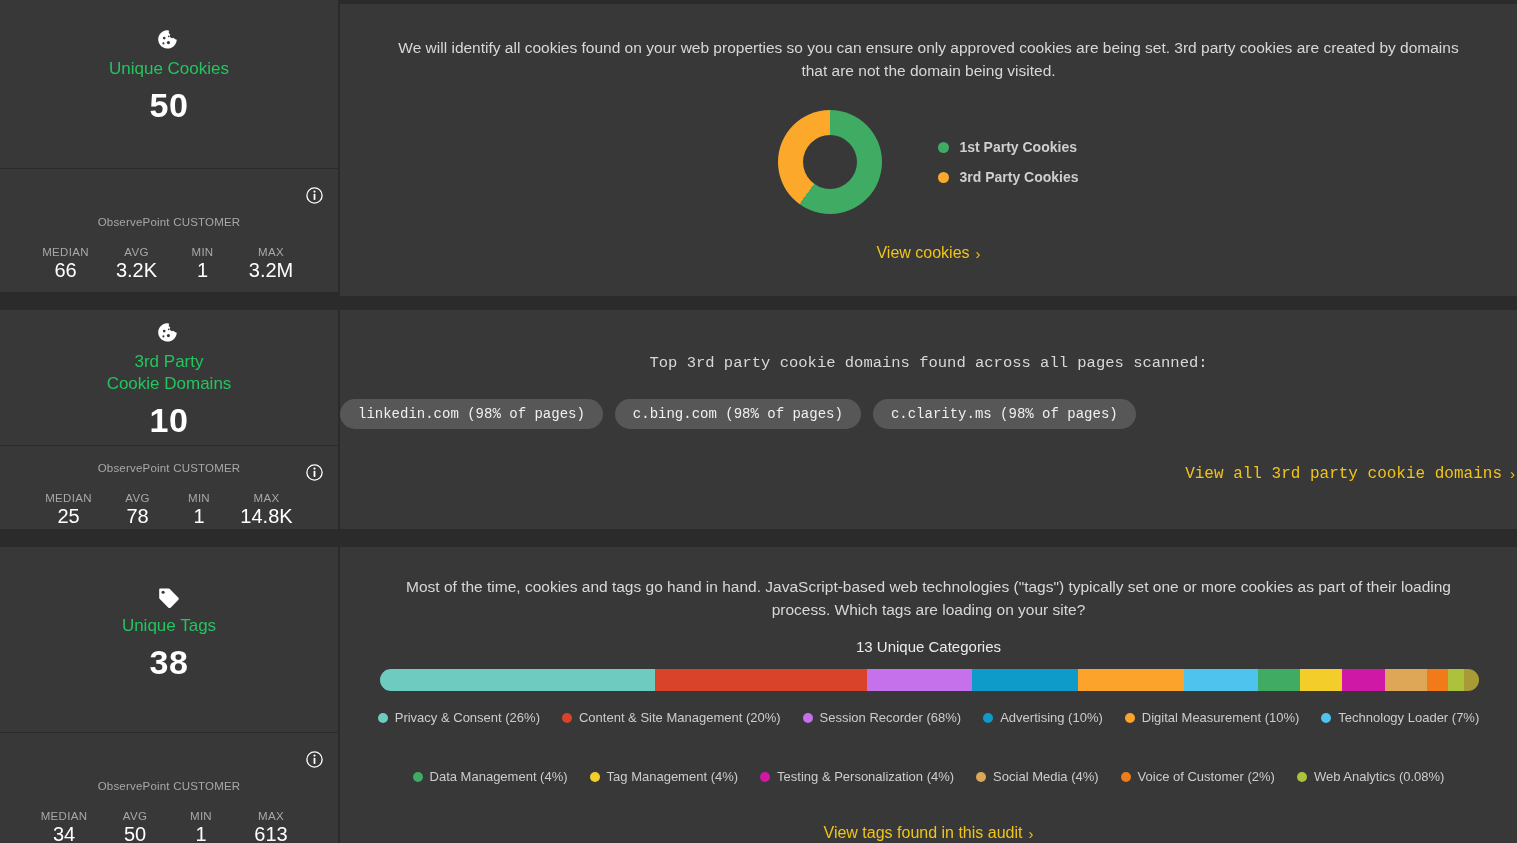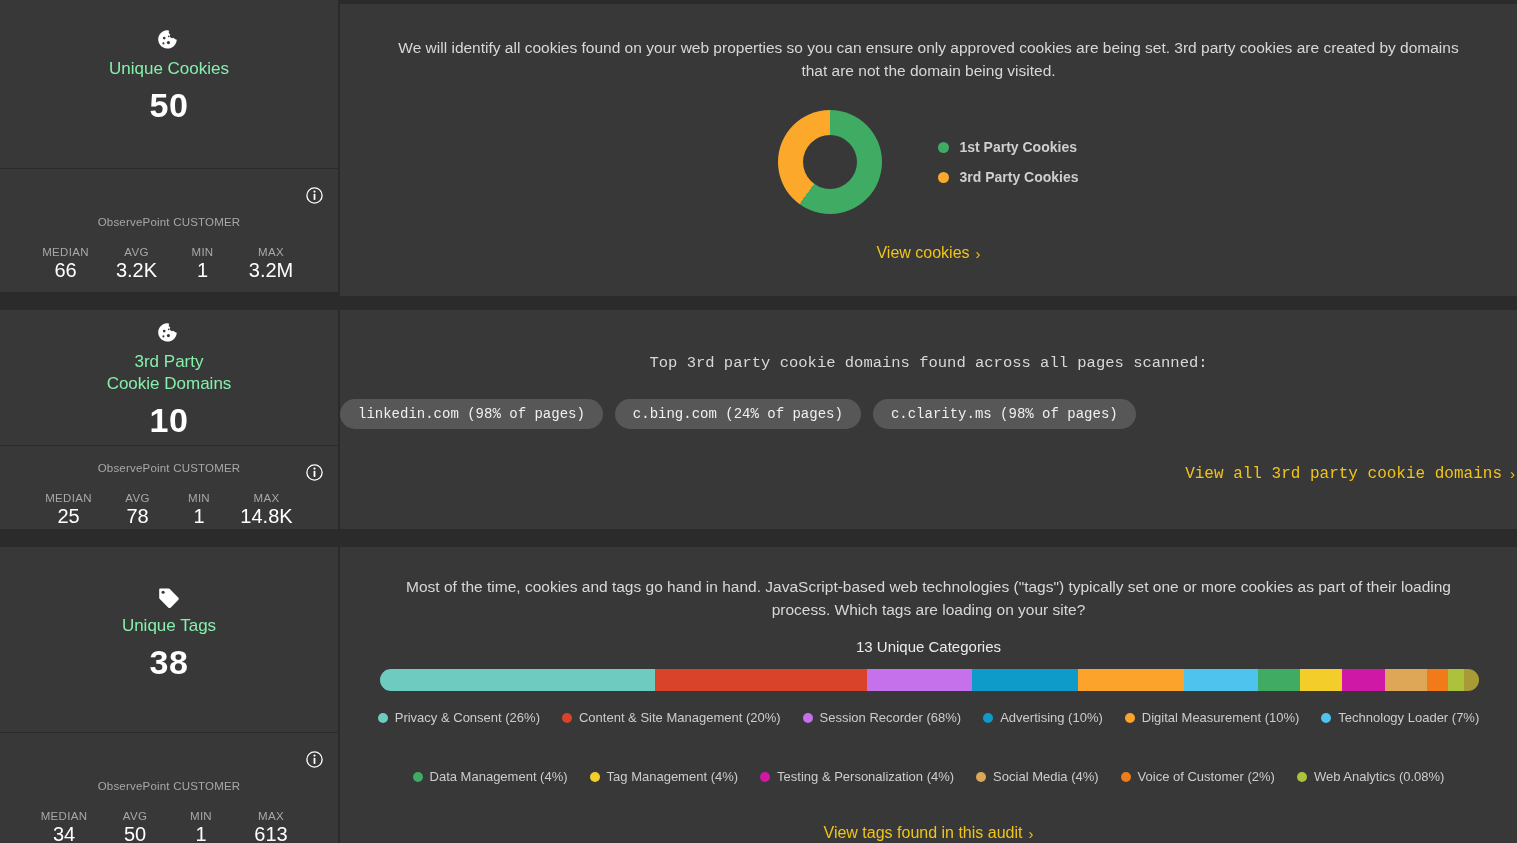--- a/index.html
+++ b/index.html
@@ -28,21 +28,21 @@
     align-items: center; justify-content: flex-start;
     padding-top: 30px;
   }
   .stat-icon {
     width: 24px; height: 22px;
     display: block;
     margin: 0 auto 6px auto;
   }
   .stat-icon svg { display:block; }
   .stat-label {
-    color: #86efac;
+    color: #22c55e;
     font-size: 17px;
     line-height: 22px;
     text-align: center;
     font-weight: 400;
   }
   .stat-value {
     color: #ffffff;
     font-size: 34px;
     font-weight: 700;
     text-align: center;
@@ -316,21 +316,21 @@
         </div>
       </div>
     </div>
   </div>
 
   <div class="panel content-panel" style="top:310px; height:219px;font-family:Liberation Mono, monospace;">
     <div class="blurb" style="position:absolute; top:42px; left:48px; right:48px;">Top 3rd party cookie domains found across all pages scanned:</div>
 
     <div class="chips" style="position:absolute; top:89px; left:0; right:0;">
       <span class="chip">linkedin.com (98% of pages)</span>
-      <span class="chip">c.bing.com (24% of pages)</span>
+      <span class="chip">c.bing.com (98% of pages)</span>
       <span class="chip">c.clarity.ms (98% of pages)</span>
     </div>
 
     <div class="link" style="position:absolute; top:155px; left:0; right:0;text-align:right;">
       <span>View all 3rd party cookie domains</span><span class="chev">›</span>
     </div>
   </div>
 
   <div class="panel stat-card" style="top:547px; height:296px;">
     <div class="stat-top" style="height:185px; padding-top:40px;">

